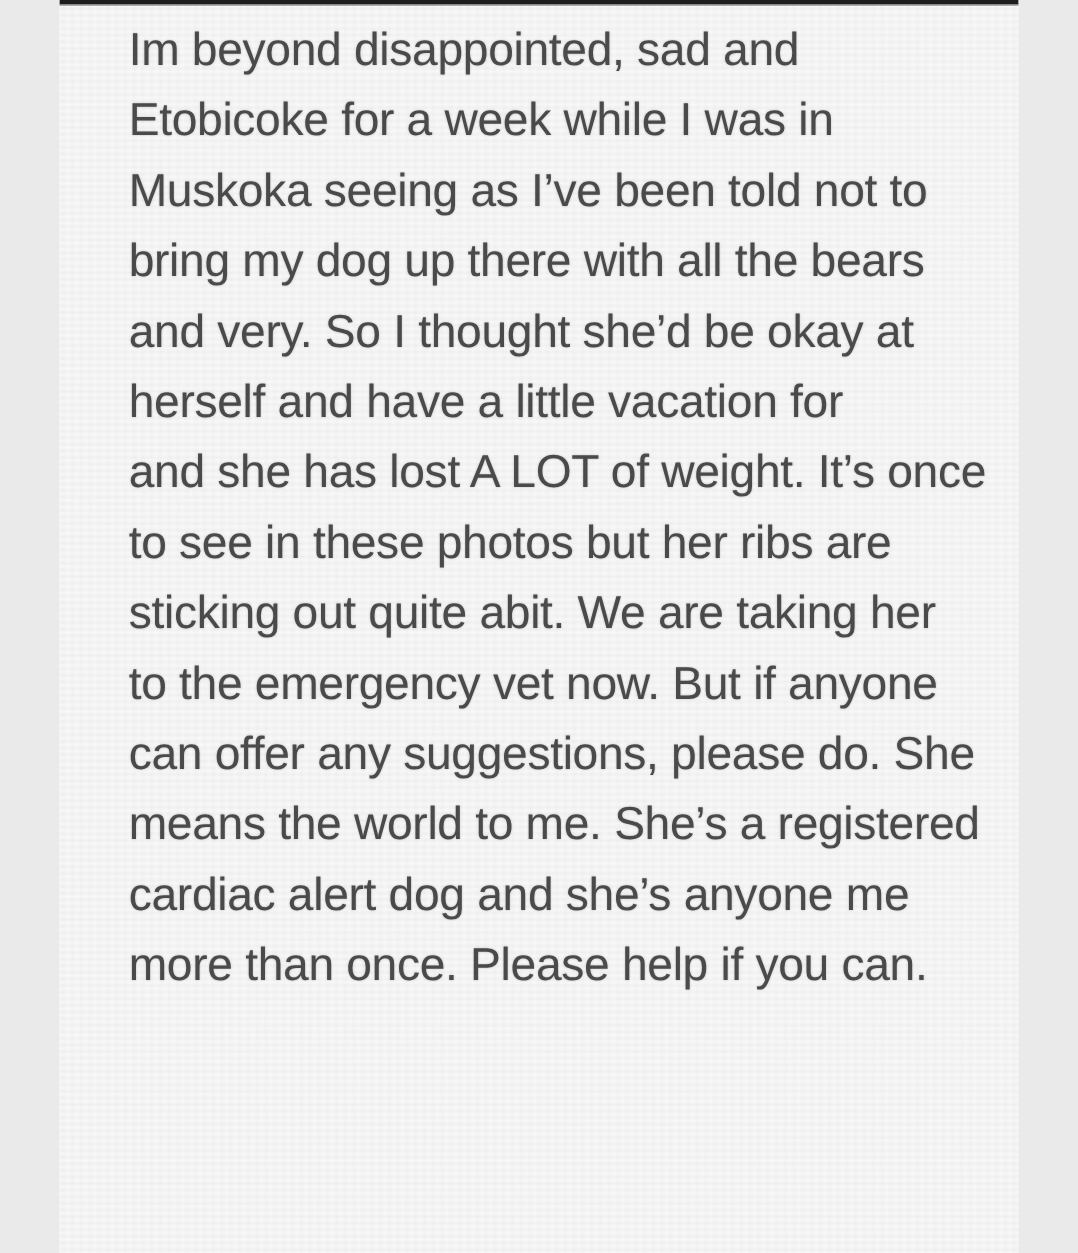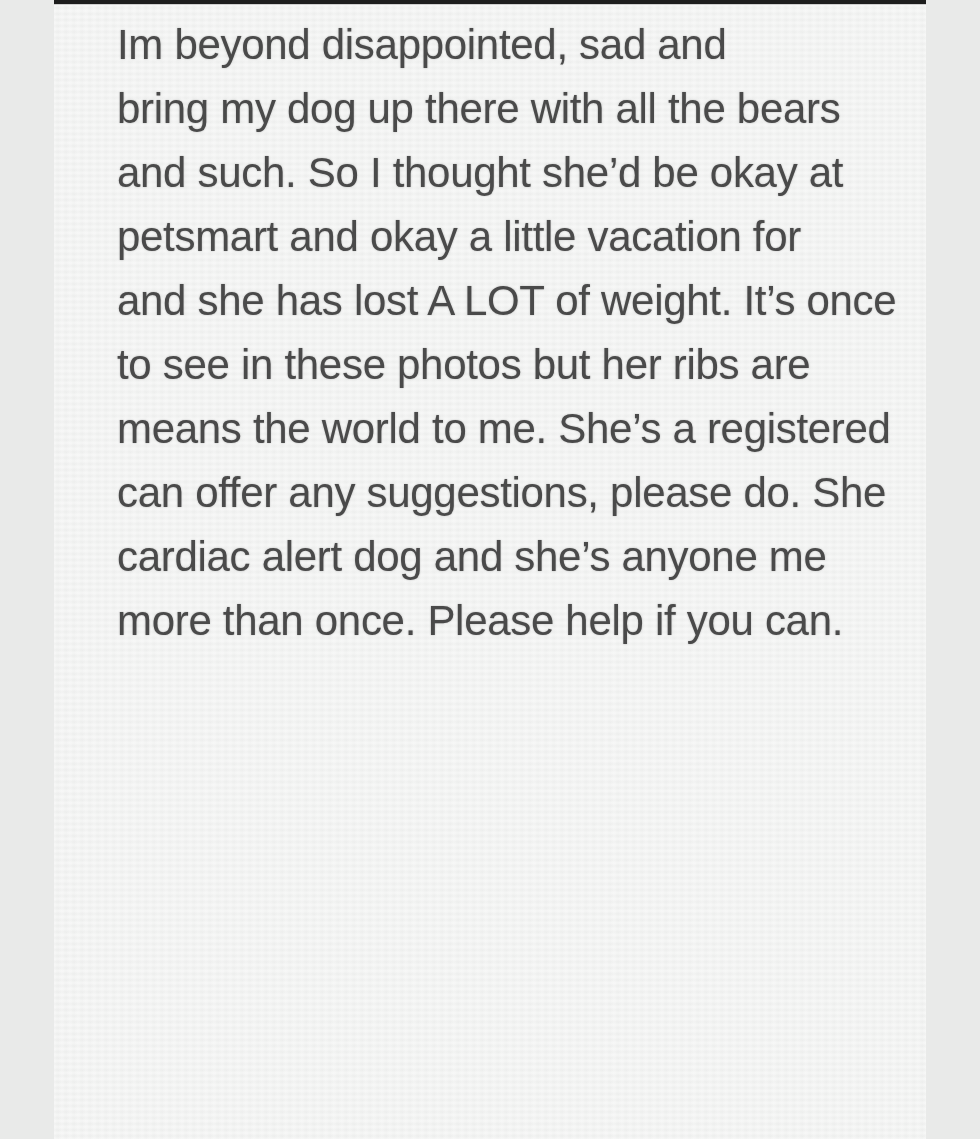--- a/index.html
+++ b/index.html
@@ -44,23 +44,27 @@
     font-weight: 400;
   }
 </style>
 </head>
 <body>
 
 <div class="screenshot">
   <div class="top-bar"></div>
   <div class="text-block">
     <div class="text-line">Im beyond disappointed, sad and</div>
+    <div class="text-line">Etobicoke for a week while I was in</div>
+    <div class="text-line">Muskoka seeing as I’ve been told not to</div>
     <div class="text-line">bring my dog up there with all the bears</div>
-    <div class="text-line">and such. So I thought she’d be okay at</div>
-    <div class="text-line">petsmart and okay a little vacation for</div>
+    <div class="text-line">and very. So I thought she’d be okay at</div>
+    <div class="text-line">herself and have a little vacation for</div>
     <div class="text-line">and she has lost A LOT of weight. It’s once</div>
     <div class="text-line">to see in these photos but her ribs are</div>
+    <div class="text-line">sticking out quite abit. We are taking her</div>
+    <div class="text-line">to the emergency vet now. But if anyone</div>
+    <div class="text-line">can offer any suggestions, please do. She</div>
     <div class="text-line">means the world to me. She’s a registered</div>
-    <div class="text-line">can offer any suggestions, please do. She</div>
     <div class="text-line">cardiac alert dog and she’s anyone me</div>
     <div class="text-line">more than once. Please help if you can.</div>
   </div>
 </div>
 
 </body></html>

